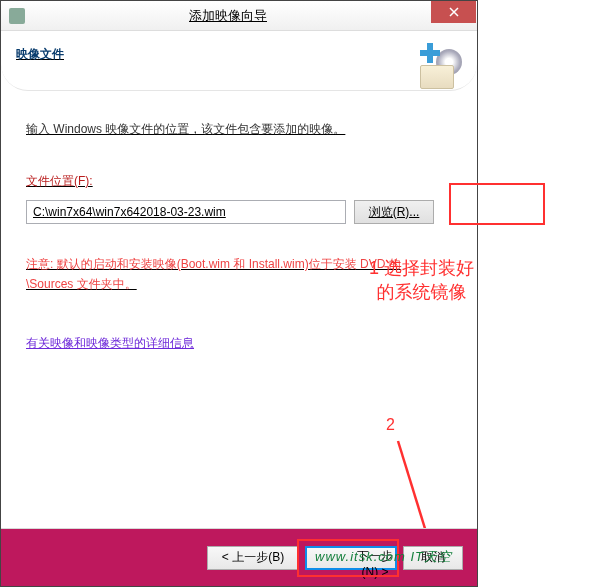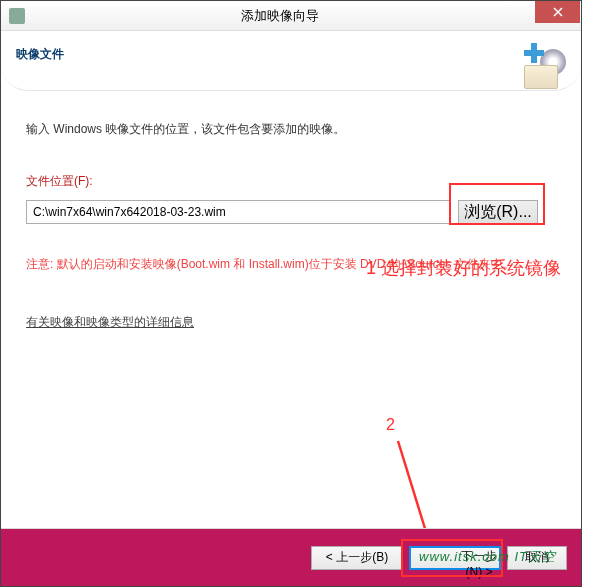--- a/index.html
+++ b/index.html
@@ -1,40 +1,40 @@
 <!DOCTYPE html>
 <html><head>
   <meta charset="utf-8">
   <style>
     * { margin: 0; padding: 0; box-sizing: border-box; }
     body { font-family: "Microsoft YaHei", "Segoe UI", sans-serif; font-size: 12px; background: #fff; }
-    .window { width: 582px; height: 587px; border: 1px solid #444; background: #fff; position: relative; }
+    .window { width: 478px; height: 587px; border: 1px solid #444; background: #fff; position: relative; text-decoration: underline; }
     .titlebar { height: 30px; background: linear-gradient(to bottom, #fff, #f0f0f0); display: flex; align-items: center; position: relative; border-bottom: 1px solid #ddd; }
     .titlebar-icon { width: 16px; height: 16px; margin-left: 8px; background: #8a9; border-radius: 2px; }
     .titlebar-title { flex: 1; text-align: center; font-size: 13px; color: #000; }
     .close-btn { width: 45px; height: 22px; background: #c75050; color: #fff; display: flex; align-items: center; justify-content: center; margin-right: 1px; margin-top: -8px; cursor: pointer; }
     .close-btn svg { width: 10px; height: 10px; }
     .header-section { height: 60px; border-bottom: 1px solid #e5e5e5; display: flex; align-items: flex-start; padding: 10px 15px; border-radius: 27px; }
     .header-title { font-size: 12px; font-weight: bold; color: #0a3d6e; flex: 1; padding-top: 5px; }
     .header-icon { width: 48px; height: 48px; position: relative; }
     .header-icon .box { position: absolute; bottom: 0; left: 6px; width: 34px; height: 24px; background: linear-gradient(to bottom, #f8f0d8, #e8dcc0); border: 1px solid #ccc0a0; border-radius: 2px; }
     .header-icon .disc { position: absolute; top: 8px; right: 0; width: 26px; height: 26px; background: radial-gradient(circle, #fff 20%, #aab 60%, #889 100%); border-radius: 50%; }
     .header-icon .plus { position: absolute; top: 2px; left: 6px; width: 20px; height: 20px; }
     .header-icon .plus::before, .header-icon .plus::after { content: ''; position: absolute; background: #3a9dd8; }
     .header-icon .plus::before { left: 7px; top: 0; width: 6px; height: 20px; }
     .header-icon .plus::after { top: 7px; left: 0; width: 20px; height: 6px; }
     .content { padding: 30px 43px 20px 25px; position: relative; height: calc(100% - 148px); }
     .instruction { margin-bottom: 35px; color: #333; }
     .field-label { margin-bottom: 10px; color: #b91c1c; }
     .field-row { display: flex; gap: 8px; margin-bottom: 30px; align-items: center; }
     .file-input { flex: 1; height: 24px; border: 1px solid #abadb3; padding: 0 6px; font-size: 12px; font-family: inherit; }
-    .browse-btn { width: 80px; height: 24px; background: linear-gradient(to bottom, #f0f0f0, #e0e0e0); border: 1px solid #acacac; cursor: pointer; font-size: 16px; font-family: inherit; }
+    .browse-btn { width: 80px; height: 24px; background: linear-gradient(to bottom, #f0f0f0, #e0e0e0); border: 1px solid #acacac; cursor: pointer; font-size: 12px; font-family: inherit; }
     .browse-highlight { position: absolute; border: 2px solid #ff3030; pointer-events: none; }
     .note { color: #ef4444; line-height: 1.7; margin-bottom: 40px; }
-    .link { color: #404040; text-decoration: underline; cursor: pointer; }
+    .link { color: #6d28d9; text-decoration: underline; cursor: pointer; }
     .annotation-1 { position: absolute; top: 165px; left: 365px; color: #ff3030; font-size: 18px; text-align: center; }
     .annotation-2 { position: absolute; top: 325px; left: 385px; color: #ff3030; font-size: 16px; }
     .arrow { position: absolute; top: 345px; left: 392px; pointer-events: none; }
     .footer { position: absolute; bottom: 0; left: 0; right: 0; height: 58px; background: #be185d; border-top: 1px solid #d8d8d8; display: flex; align-items: center; justify-content: flex-end; padding-right: 14px; gap: 6px; }
     .wiz-btn { width: 92px; height: 24px; background: linear-gradient(to bottom, #f8f8f8, #e8e8e8); border: 1px solid #acacac; cursor: pointer; font-size: 12px; font-family: inherit; }
     .wiz-btn.primary { border: 2px solid #0f8de9; padding-left: 48px; }
     .cancel-btn { width: 60px; }
     .next-highlight { position: absolute; border: 2px solid #ff3030; pointer-events: none; bottom: 9px; right: 78px; width: 102px; height: 38px; }
     .watermark { position: absolute; bottom: 20px; right: 25px; color: #15803d; font-size: 13px; pointer-events: none; font-style: italic; letter-spacing: 1px; }
   </style>

